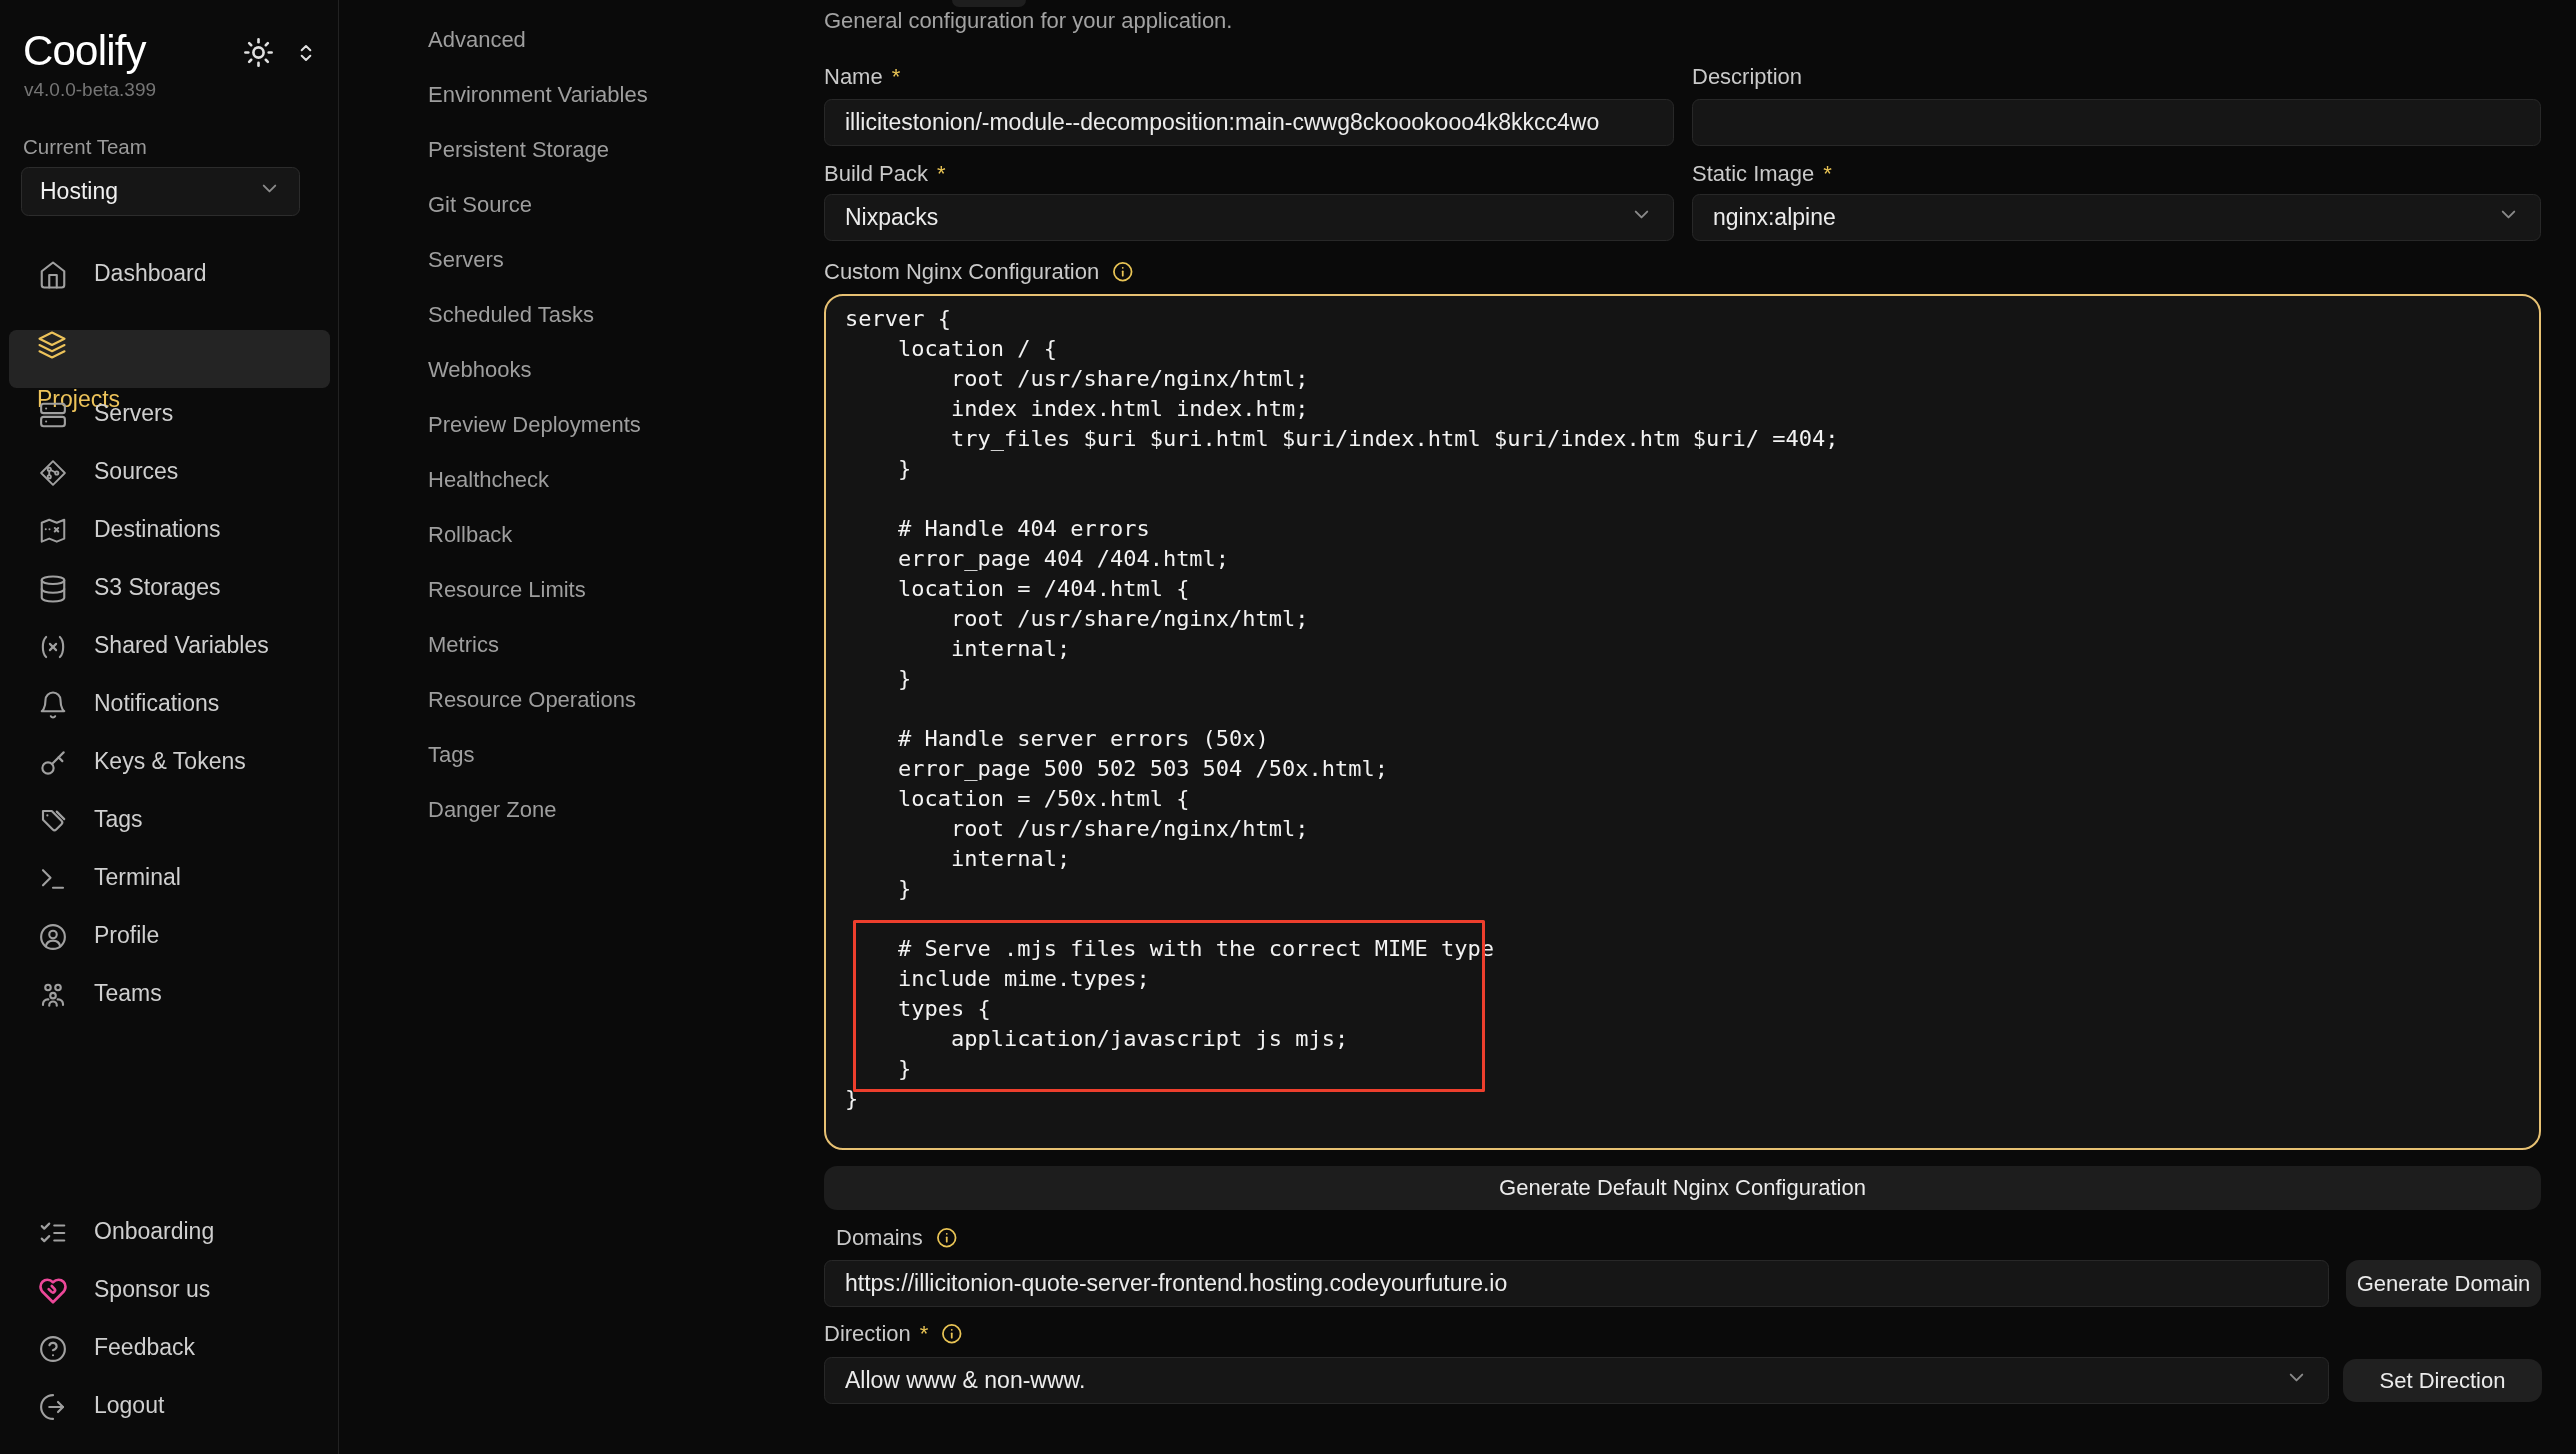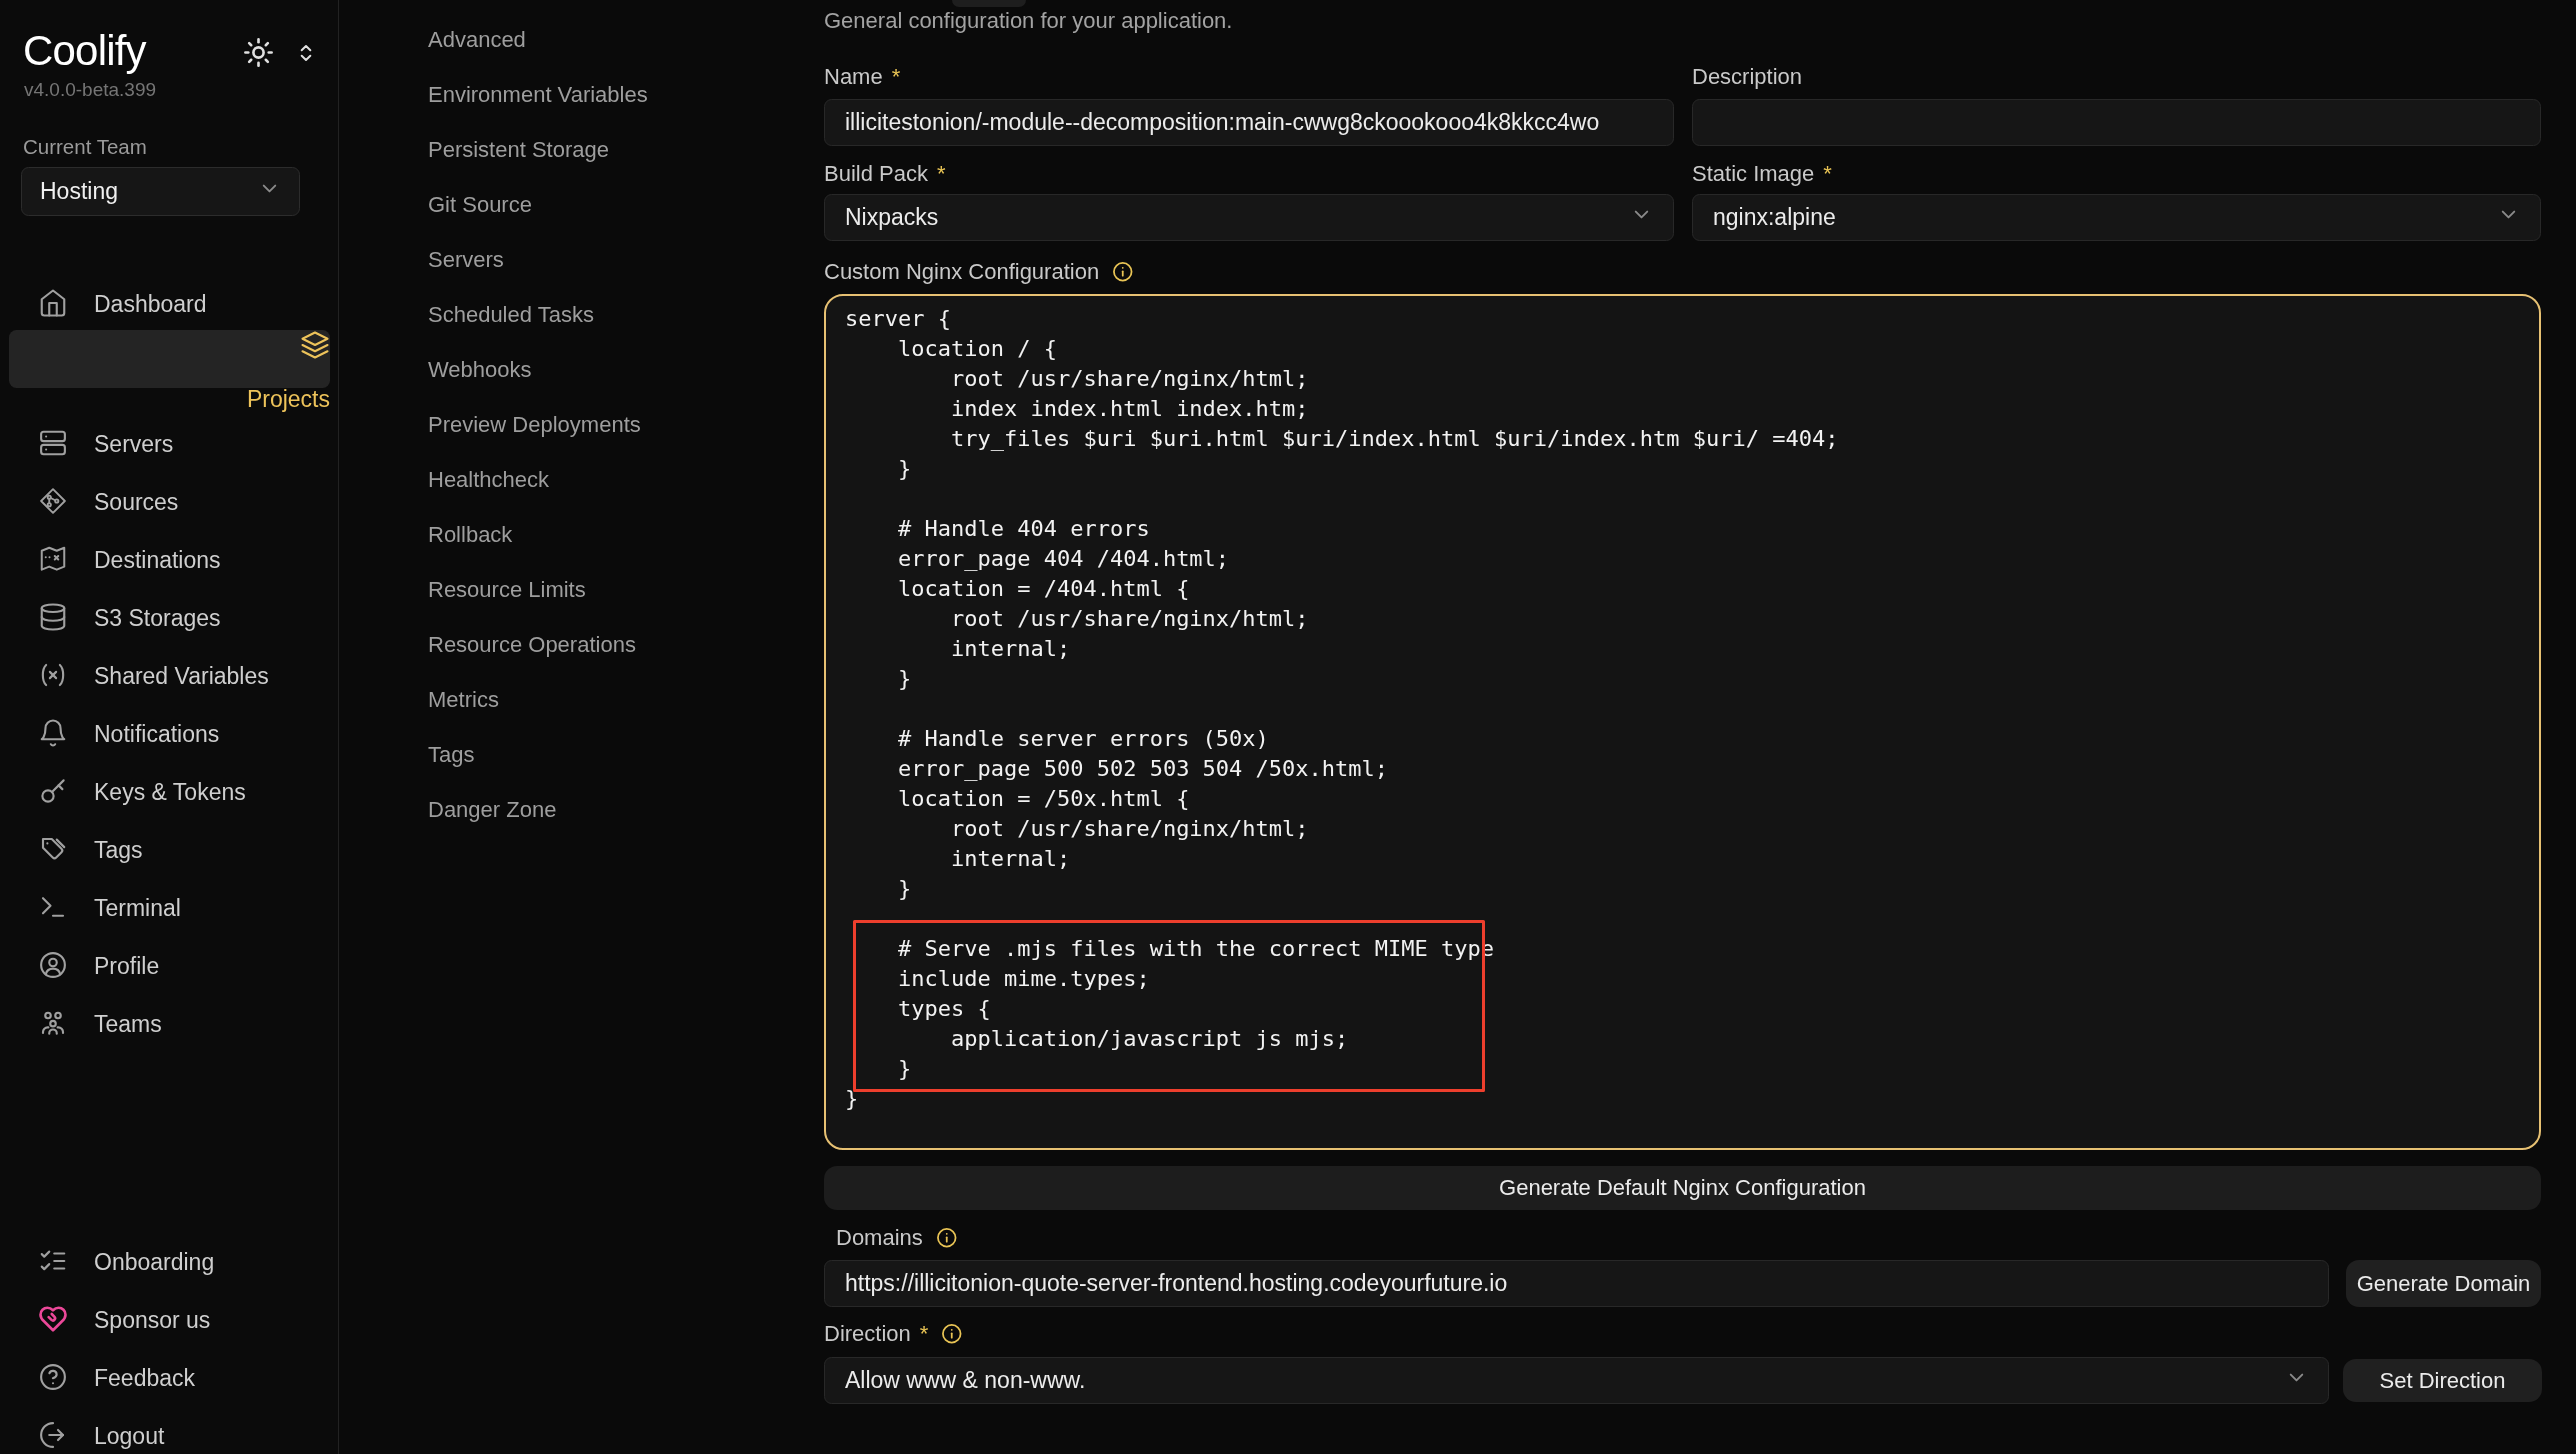--- a/index.html
+++ b/index.html
@@ -17,21 +17,21 @@
   .version { position:absolute; left:24px; top:79px; font-size:19px; color:#757575; }
   .hdr-icons { position:absolute; left:241px; top:35px; display:flex; align-items:center; gap:16.7px; color:#e0e0e0;}
   .team-label { position:absolute; left:23px; top:135px; font-size:20.5px; color:#9a9a9a; }
   .team-select { position:absolute; left:21px; top:167px; width:279px; height:49px;
                  background:#161616; border:1.5px solid #2c2c2c; border-radius:7.6px;
                  display:flex; align-items:center; padding:0 18px; font-size:23px; color:#f0f0f0; }
   .team-select .chev { margin-left:auto; color:#8a8a8a; }
 
   .nav { position:absolute; left:0; top:260px; width:339px; }
   .nav-footer { position:absolute; left:0; top:1218px; width:339px; }
-  .nav-item { height:58px; display:flex; align-items:flex-end; padding-left:38px; gap:26px;
+  .nav-item { height:58px; display:flex; align-items:flex-start; padding-left:38px; gap:26px;
               font-size:23px; color:#cfcfcf; cursor:pointer; }
   .nav-item svg { color:#a0a0a0; flex:0 0 auto; }
   .nav-item.active { background:#242424; border-radius:7.6px; margin:12px 9px; padding-left:28px;
                      color:#edc35a;flex-direction:column; }
   .nav-item.active svg { color:#edc35a; }
   .nav-item.sponsor svg { color:#ec4899; }
 
   
   #settings-nav { position:absolute; left:400px; top:12px; width:394px;margin-left:28px; }
   .snav-item { height:55px; display:flex; align-items:center; font-size:22px; color:#9e9e9e; cursor:pointer; }
@@ -261,22 +261,22 @@
     <div class="snav-item">Environment Variables</div>
     <div class="snav-item">Persistent Storage</div>
     <div class="snav-item">Git Source</div>
     <div class="snav-item">Servers</div>
     <div class="snav-item">Scheduled Tasks</div>
     <div class="snav-item">Webhooks</div>
     <div class="snav-item">Preview Deployments</div>
     <div class="snav-item">Healthcheck</div>
     <div class="snav-item">Rollback</div>
     <div class="snav-item">Resource Limits</div>
+    <div class="snav-item">Metrics</div>
     <div class="snav-item">Resource Operations</div>
-    <div class="snav-item">Metrics</div>
     <div class="snav-item">Tags</div>
     <div class="snav-item">Danger Zone</div>
   </div>
 
   <div class="top-sliver"></div>
   <div class="subtitle">General configuration for your application.</div>
 
   <div class="field-label" style="left:824px; top:64px;">
     <span>Name</span>
     <span class="req">*</span>

